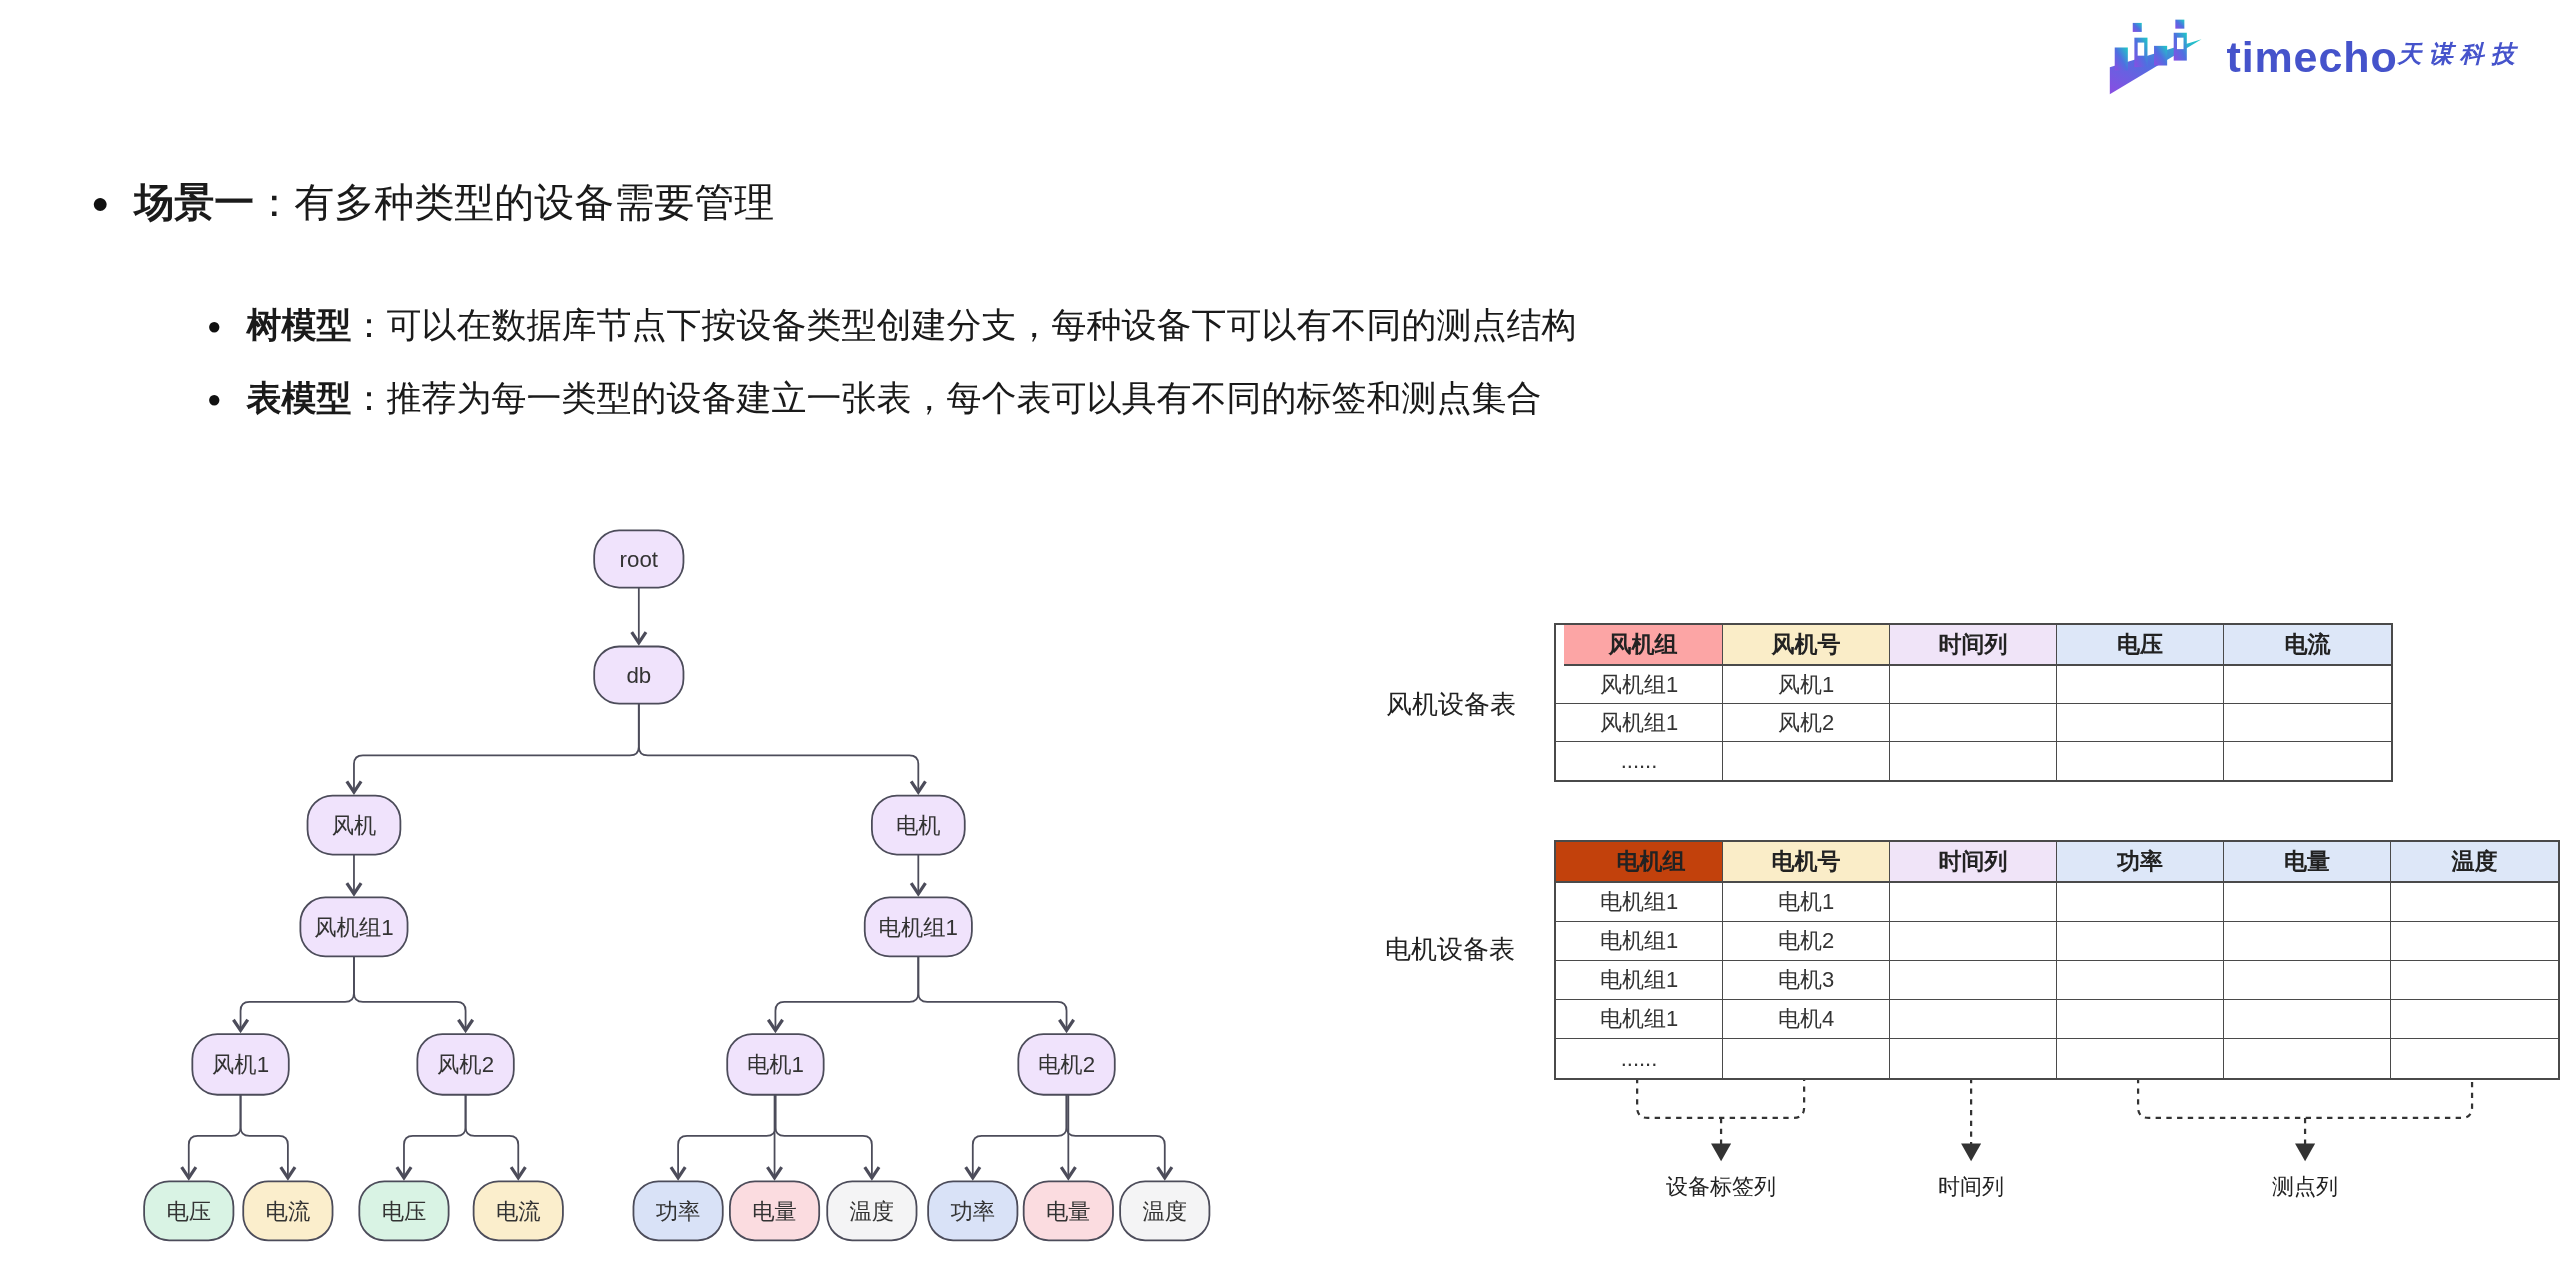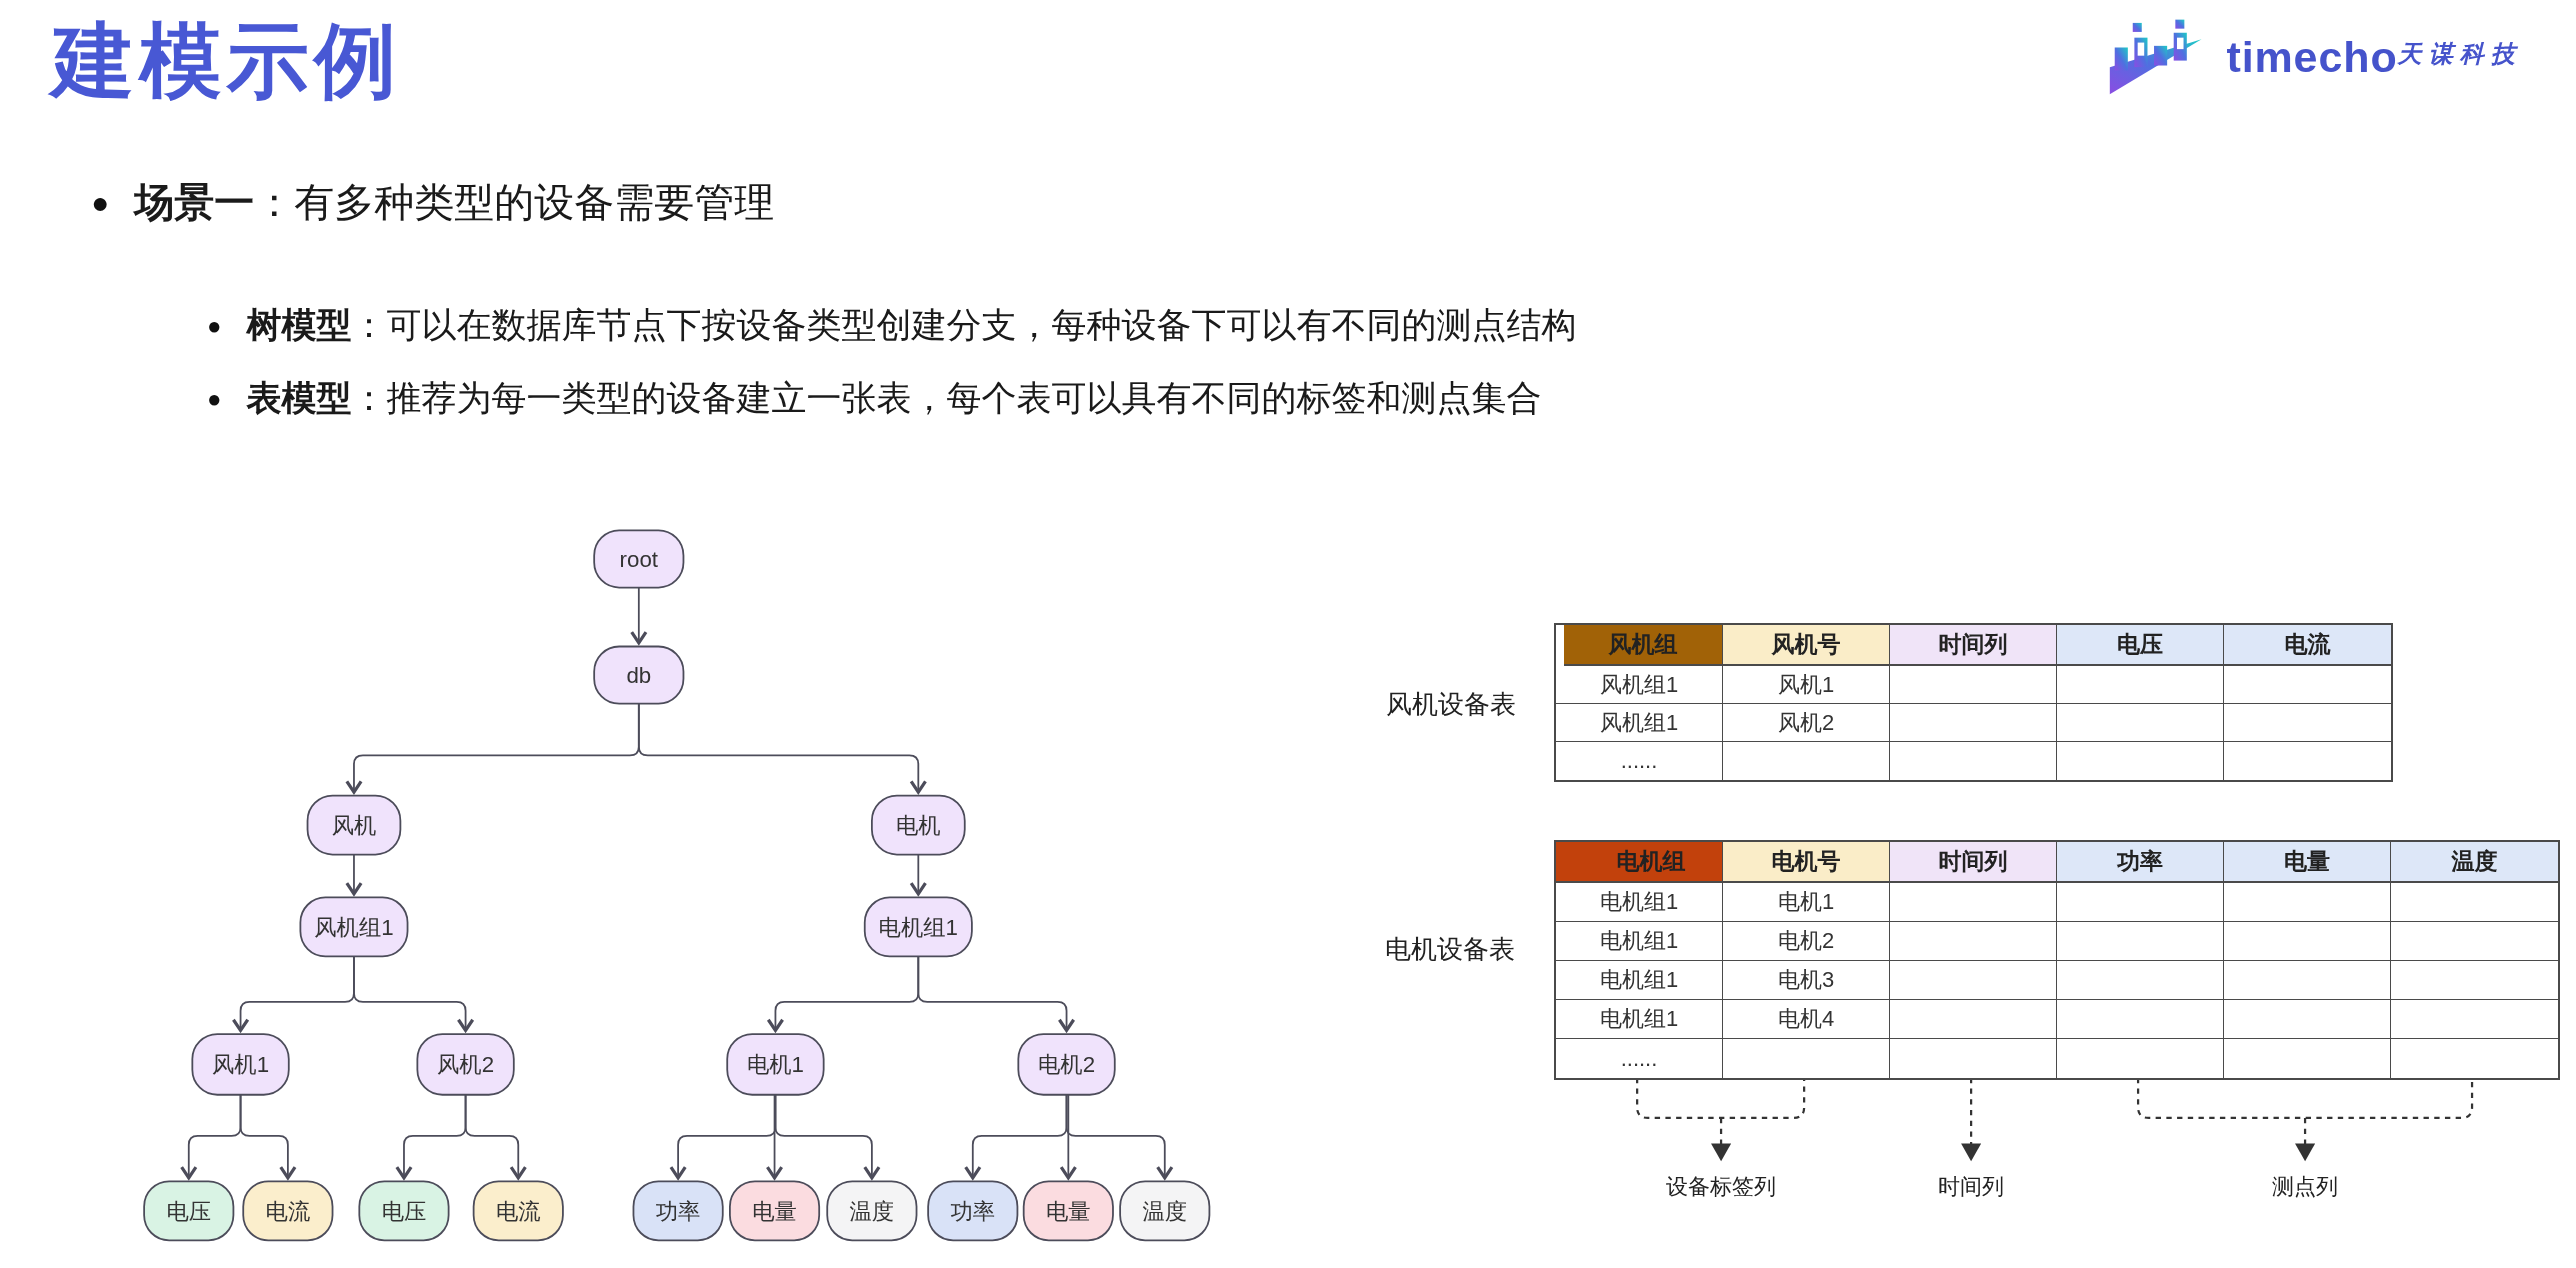--- a/index.html
+++ b/index.html
@@ -38,21 +38,20 @@
   .dtable .cell.lastrow{border-bottom:none;}
   .dtable .cell.hdr{font-weight:700;font-size:23px;color:#222;border-bottom:2.2px solid #4a4a4a;}
   .tbl-label{position:absolute;transform:translate(-50%,-50%);font-size:26px;color:#222;white-space:nowrap;margin-left:28px;}
   .anno-label{position:absolute;transform:translateX(-50%);top:1172px;font-size:22px;color:#222;white-space:nowrap;}
 </style>
 </head>
 <body>
 
 <div id="slide">
 
-  <div class="title">建模示例</div>
 
   <div class="logo">
     <span>
       <svg width="107" height="77" viewBox="0 0 130 94">
         <defs>
           <linearGradient id="lg" x1="0" y1="1" x2="1" y2="0">
             <stop offset="0" stop-color="#8a4de2"></stop>
             <stop offset="0.5" stop-color="#4f6fe0"></stop>
             <stop offset="1" stop-color="#1ecbc6"></stop>
           </linearGradient>
@@ -197,21 +196,21 @@
       </g>
       <path d="M1833,1207 L1833,1240 Q1833,1252 1845,1252 L2008,1252 Q2020,1252 2020,1240 L2020,1207" fill="none" stroke="#333" stroke-width="2.5" stroke-dasharray="6 6"></path>
       <path d="M1927,1252 L1927,1298" marker-end="url(#arrd)" fill="none" stroke="#333" stroke-width="2.5" stroke-dasharray="6 6"></path>
       <path d="M2207,1207 L2207,1298" marker-end="url(#arrd)" fill="none" stroke="#333" stroke-width="2.5" stroke-dasharray="6 6"></path>
       <path d="M2394,1207 L2394,1240 Q2394,1252 2406,1252 L2756,1252 Q2768,1252 2768,1240 L2768,1207" fill="none" stroke="#333" stroke-width="2.5" stroke-dasharray="6 6"></path>
       <path d="M2581,1252 L2581,1298" marker-end="url(#arrd)" fill="none" stroke="#333" stroke-width="2.5" stroke-dasharray="6 6"></path>
     </svg>
 
   <div id="tables-layer">
       <div class="dtable" style="left: 1554px; top: 623px; grid-template-columns: repeat(5, 167px); grid-template-rows: 41px repeat(3, 38px);">
-        <div class="cell hdr" style="background: #a16207; margin-left: 8px;">风机组</div>
+        <div class="cell hdr" style="background: #fca5a5; margin-left: 8px;">风机组</div>
         <div class="cell hdr" style="background: rgb(250, 237, 200);">风机号</div>
         <div class="cell hdr" style="background: rgb(240, 228, 248);">时间列</div>
         <div class="cell hdr" style="background: rgb(221, 231, 248);">电压</div>
         <div class="cell hdr lastcol" style="background: rgb(221, 231, 248);">电流</div>
         <div class="cell">风机组1</div>
         <div class="cell">风机1</div>
         <div class="cell"></div>
         <div class="cell"></div>
         <div class="cell lastcol"></div>
         <div class="cell">风机组1</div>

